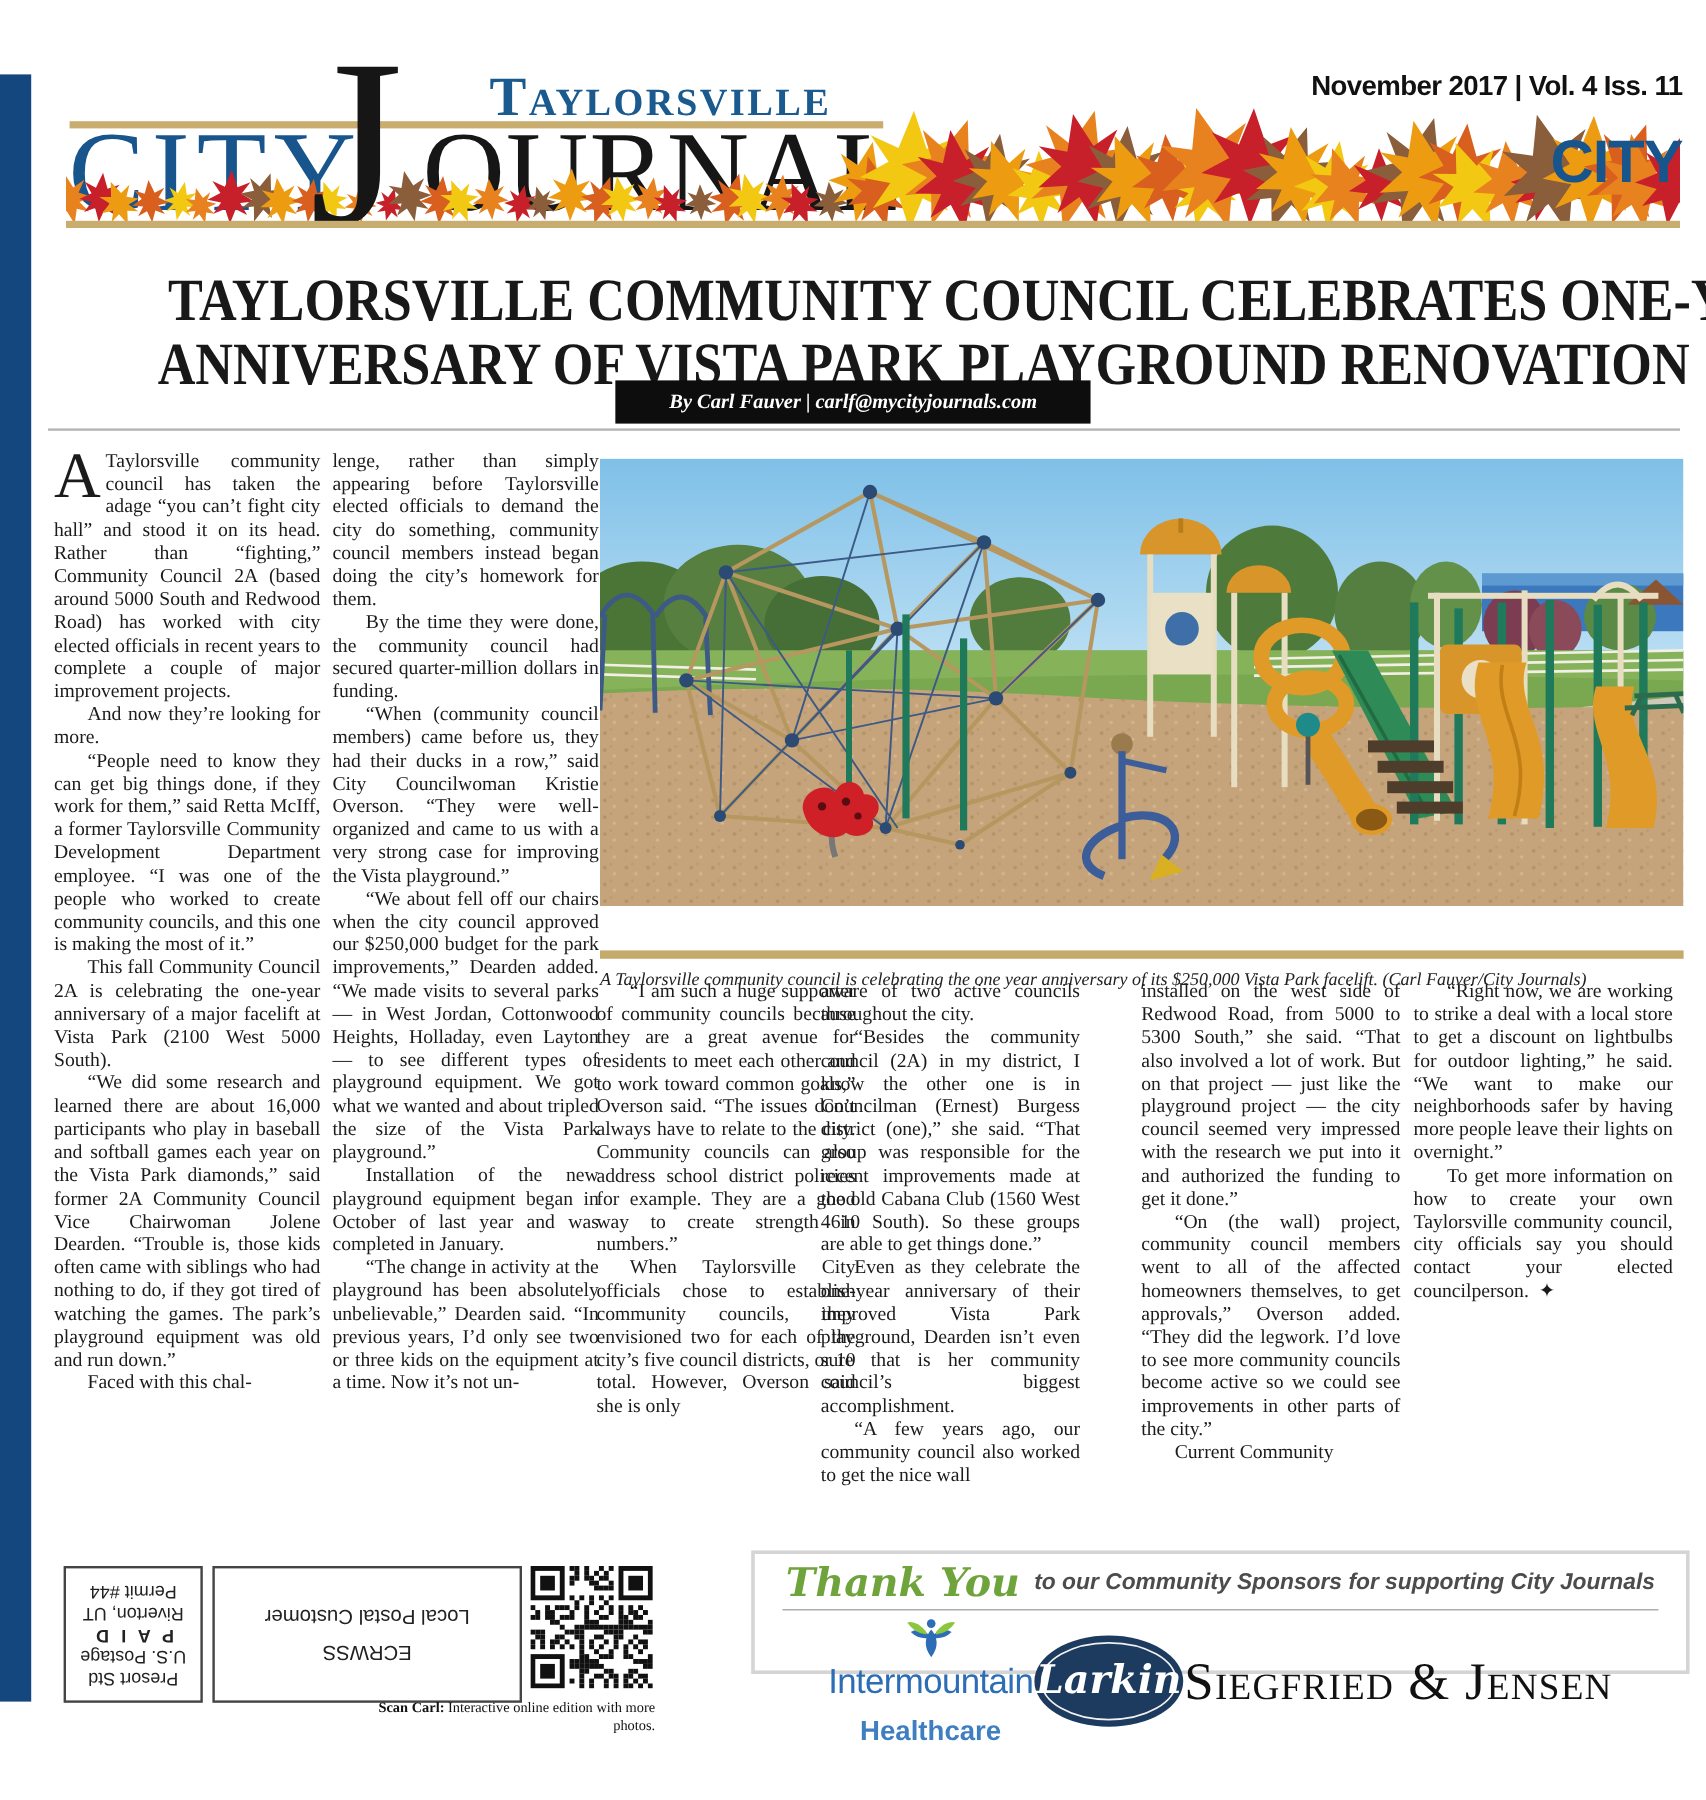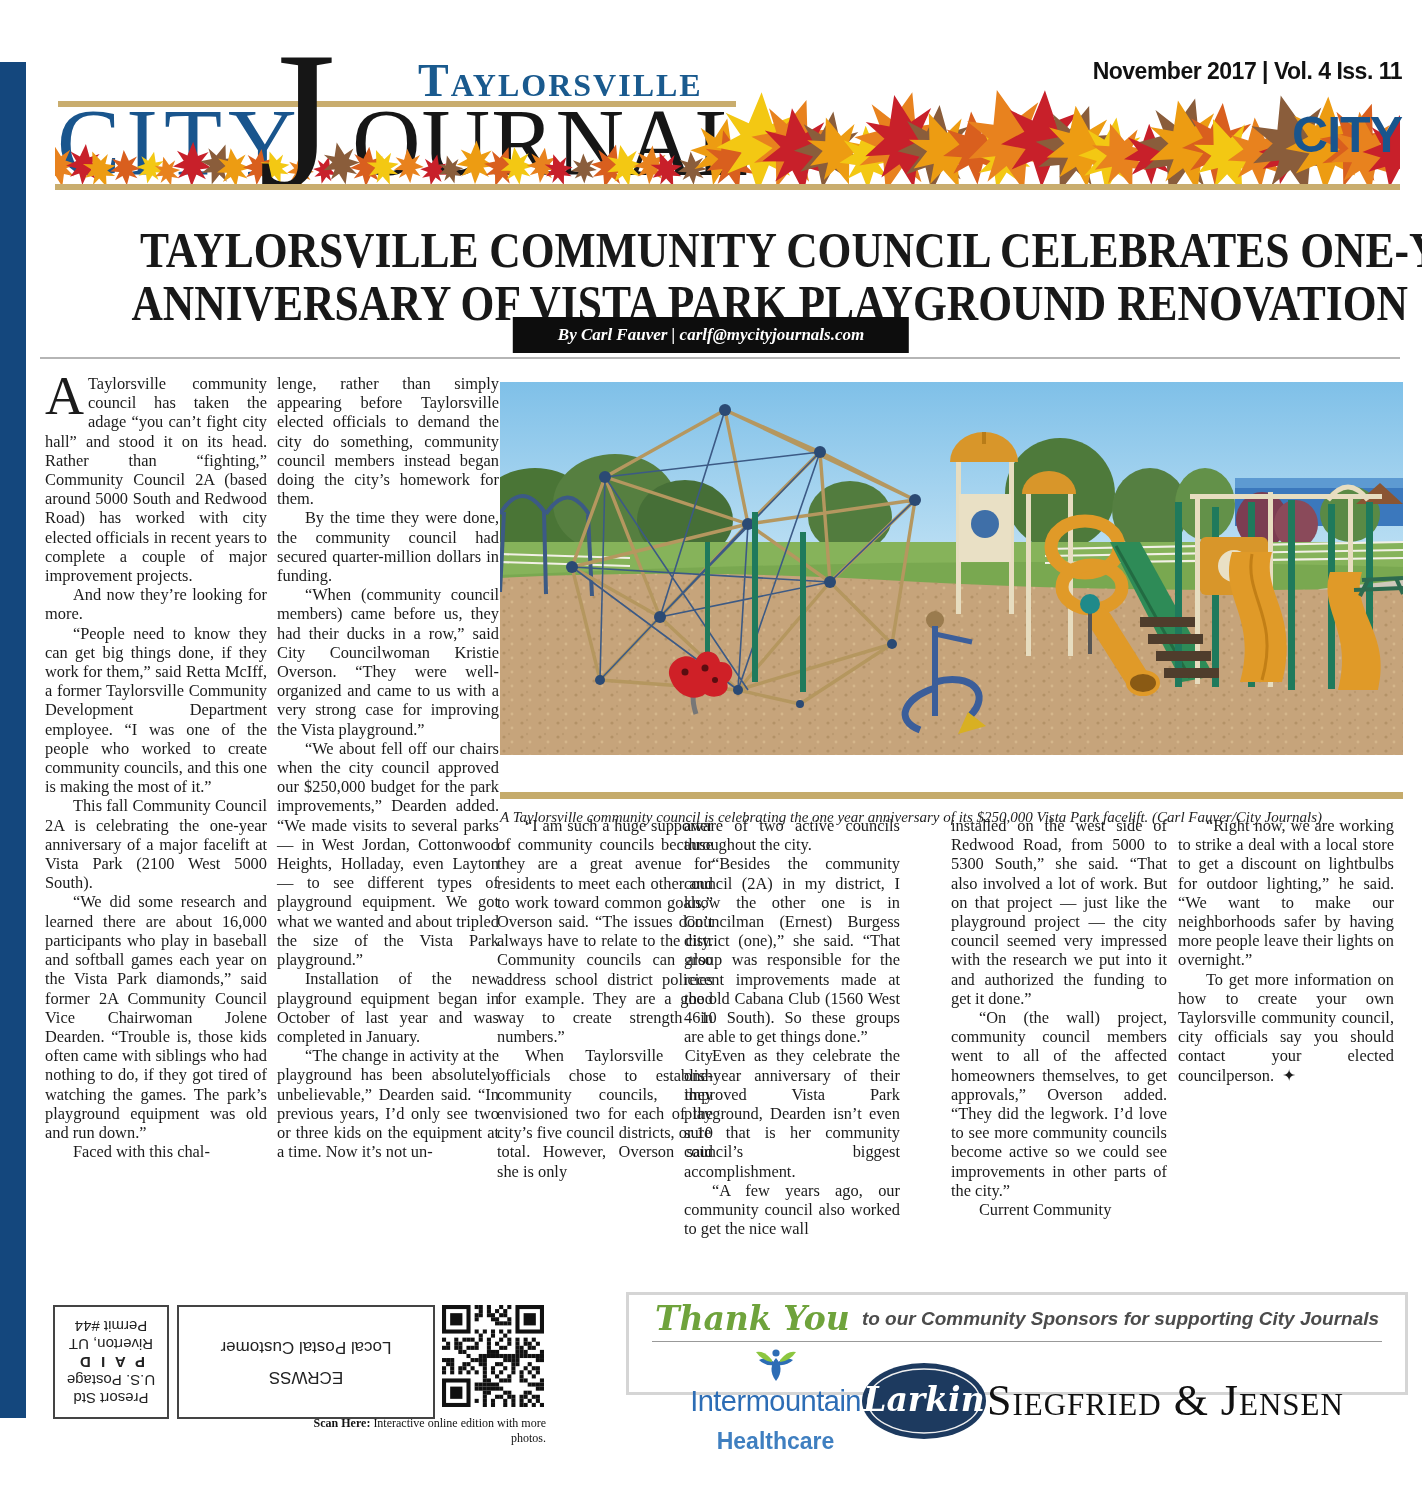--- a/index.html
+++ b/index.html
@@ -3,21 +3,21 @@
 <meta charset="utf-8">
 <style>
   html,body{margin:0;padding:0;background:#ffffff;}
   body{width:1422px;height:1500px;position:relative;overflow:hidden;
        font-family:"Liberation Serif",serif;color:#1b1b1b;}
 
   
   .left-bar{position:absolute;left:0;top:62px;width:26px;height:1356px;background:#14477d;}
   .mh-edition{position:absolute;left:408px;top:58px;width:360px;
       font-family:"Liberation Serif",serif;font-weight:bold;font-variant:small-caps;
-      font-size:46px;line-height:46px;color:#1a5a8e;letter-spacing:2px;margin-left:10px;}
+      font-size:46px;line-height:46px;color:#1a5a8e;letter-spacing:2px;}
   .gold-line{position:absolute;background:#c9ad6e;}
   .gl-top{left:58px;top:101px;width:678px;height:6px;}
   .gl-bottom{left:55px;top:184px;width:1345px;height:6px;}
   .mh-city{position:absolute;left:57px;top:99px;font-size:95px;line-height:88px;
       font-family:"Liberation Serif",serif;color:#19558d;letter-spacing:6px;}
   .mh-j{position:absolute;left:258px;top:26px;font-size:200px;line-height:190px;
       font-family:"Liberation Serif",serif;color:#161616;}
   .mh-ournal{position:absolute;left:352px;top:99px;font-size:95px;line-height:88px;
       font-family:"Liberation Serif",serif;color:#161616;letter-spacing:1px;}
   .mh-leaves{position:absolute;left:55px;top:88px;width:1345px;height:98px;}
@@ -598,21 +598,21 @@
     <rect x="10" y="24" width="1" height="1" fill="#111"></rect>
     <rect x="12" y="24" width="1" height="1" fill="#111"></rect>
     <rect x="15" y="24" width="1" height="1" fill="#111"></rect>
     <rect x="17" y="24" width="1" height="1" fill="#111"></rect>
     <rect x="19" y="24" width="1" height="1" fill="#111"></rect>
     <rect x="20" y="24" width="1" height="1" fill="#111"></rect>
     <rect x="22" y="24" width="1" height="1" fill="#111"></rect>
     <rect x="24" y="24" width="1" height="1" fill="#111"></rect>
   </svg>
 <div class="qr-caption">
-  <b>Scan Here:</b><span>  Interactive online edition with more photos.</span>
+  <b>Scan Carl:</b><span>  Interactive online edition with more photos.</span>
 </div>
 
 <div class="sponsor-box">
   <div class="thanks-row">
     <span class="thank-you">Thank You</span>
     <span class="thanks-sub">to our Community Sponsors for supporting City Journals</span>
   </div>
   <div class="sponsor-divider"></div>
   <div class="logo-row">
     <div class="im-logo">

